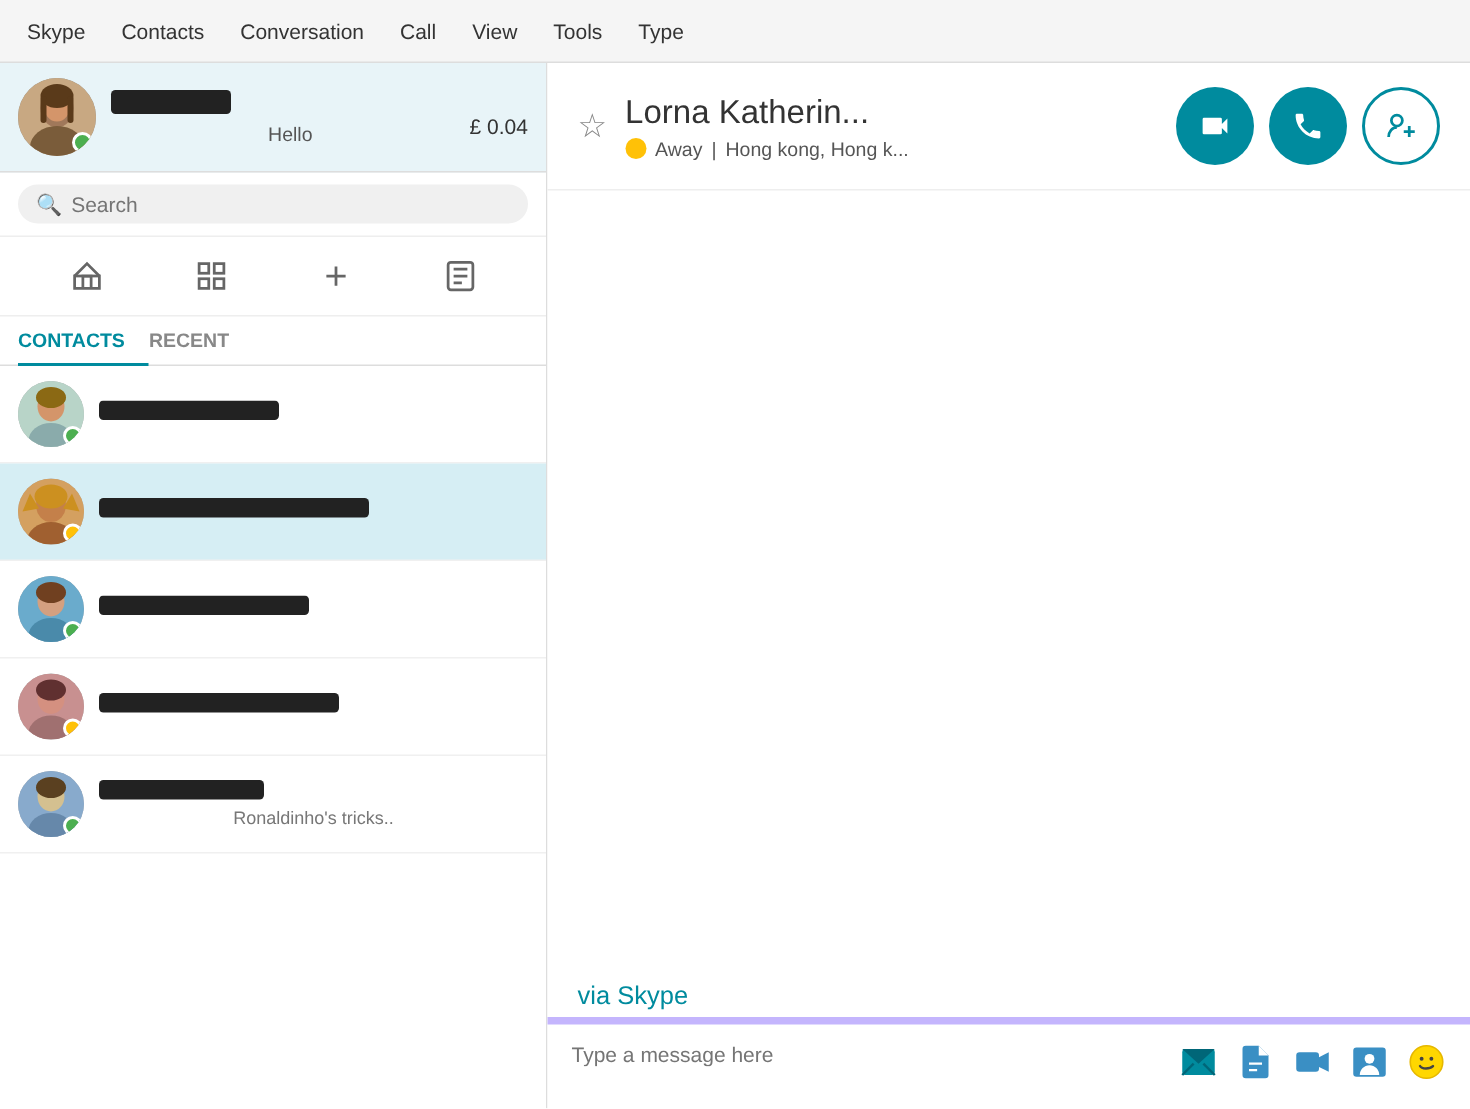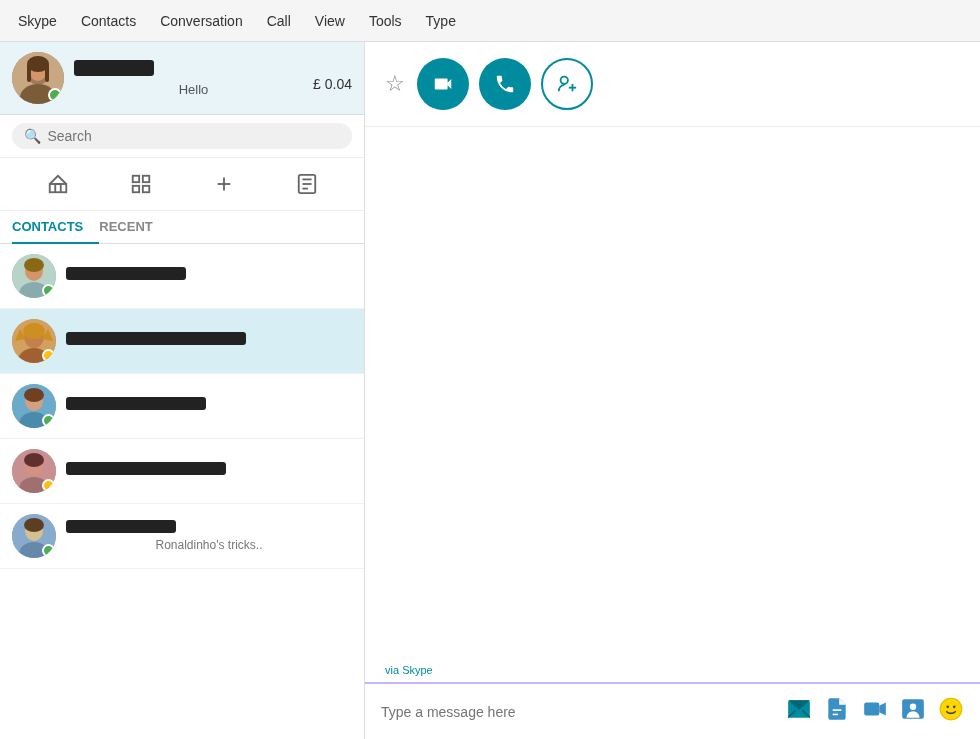--- a/index.html
+++ b/index.html
@@ -134,27 +134,27 @@
     }
     .header-btn.filled { background: #008b9e; color: #fff; }
     .header-btn.outline {
       background: transparent; color: #008b9e;
       border: 2px solid #008b9e;
     }
     .star-icon { font-size: 22px; color: #888; margin-right: 12px; cursor: pointer; }
 
     
     .chat-area { flex: 1; padding: 16px 20px; overflow-y: auto; }
-    .via-skype { font-size: 11px; color: #555; margin-top: 41px; }
+    .via-skype { font-size: 17px; color: #555; margin-top: 41px; }
     .via-skype span { color: #008b9e; }
 
     
     .message-input-area {
-      border-top: 2px solid #c4b5fd; padding: 12px 16px;
-      display: flex; align-items: center; gap: 10px;
+      border-top: 5px solid #c4b5fd; padding: 12px 16px;
+      display: flex; align-items: flex-start; gap: 10px;
     }
     .message-input {
       flex: 1; border: none; outline: none; font-size: 14px; color: #999;
       background: transparent;
     }
     .input-tools { display: flex; gap: 12px; align-items: center; }
     .tool-icon {
       font-size: 20px; cursor: pointer; color: #555;
     }
     
@@ -327,20 +327,29 @@
         </div>
       </div>
 
     </div>
   </div>
 
   <div class="right-panel">
 
     <div class="contact-header">
       <span class="star-icon">☆</span>
+      <div class="contact-header-info">
+        <div class="contact-header-name">Lorna Katherin...</div>
+        <div class="contact-header-status">
+          <div class="away-dot"></div>
+          <span>Away</span>
+          <span> | </span>
+          <span>Hong kong, Hong k...</span>
+        </div>
+      </div>
       <div class="header-actions">
 
         <button class="header-btn filled" title="Video call">
           <svg width="22" height="22" viewBox="0 0 24 24" fill="white">
             <path d="M17 10.5V7a1 1 0 00-1-1H4a1 1 0 00-1 1v10a1 1 0 001 1h12a1 1 0 001-1v-3.5l4 4v-11l-4 4z"></path>
           </svg>
         </button>
 
         <button class="header-btn filled" title="Voice call">
           <svg width="22" height="22" viewBox="0 0 24 24" fill="white">

